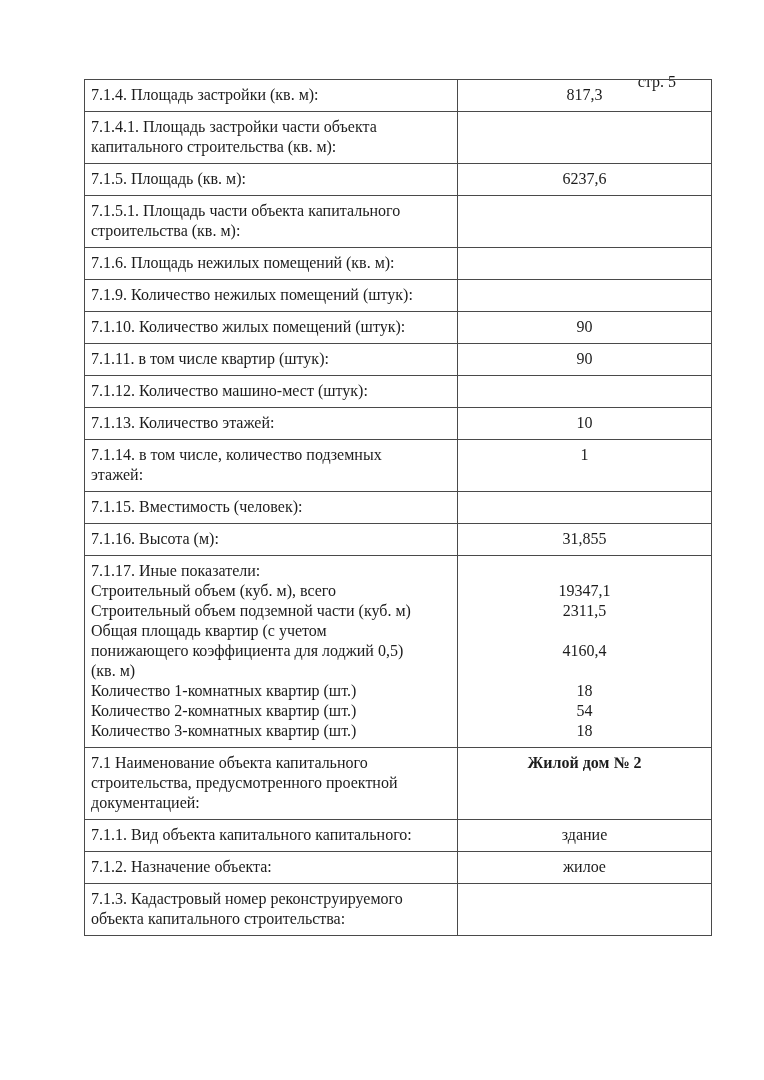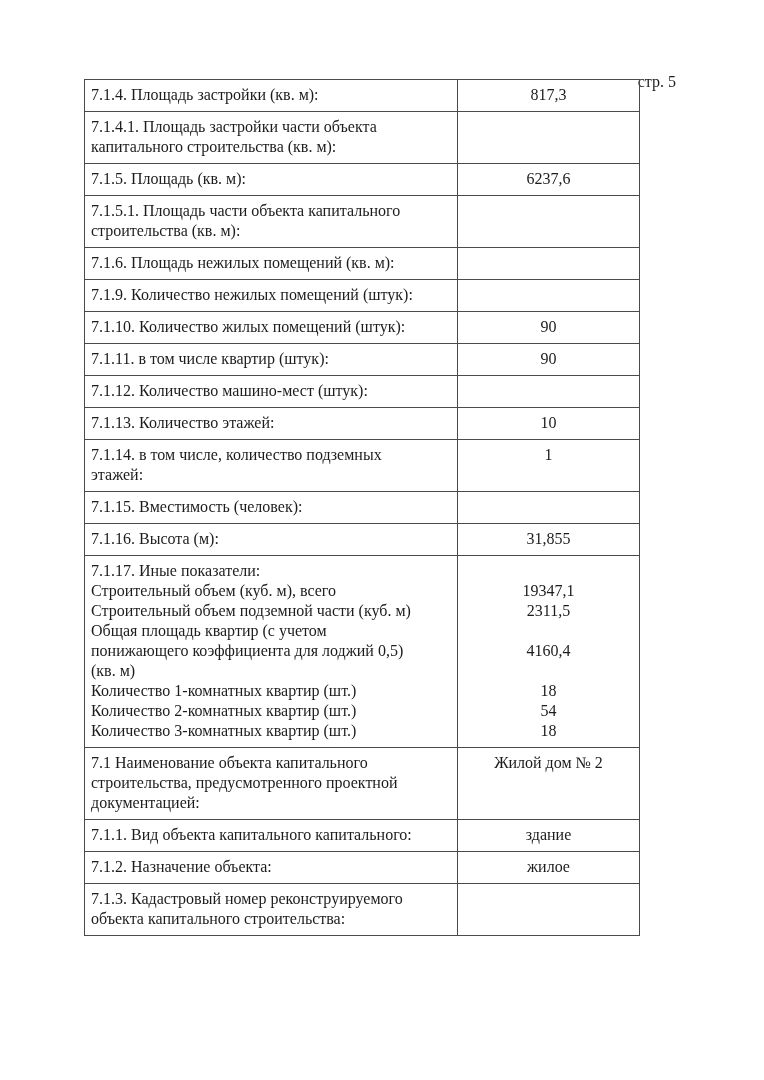--- a/index.html
+++ b/index.html
@@ -21,38 +21,38 @@
     top: 41px;
     right: 88px;
     font-size: 16px;
     line-height: 18px;
     margin-top: 32px;
   }
   table.doc-table {
     position: absolute;
     left: 84px;
     top: 79px;
-    width: 556px;
+    width: 628px;
     border-collapse: collapse;
     table-layout: fixed;
   }
   table.doc-table td {
     border: 1px solid #4a4a4a;
     vertical-align: top;
     font-size: 16px;
     padding: 5px 6px 6px 6px;
   }
   td.label-cell { width: 360px; }
   td.value-cell {
     text-align: center;
     padding-left: 2px;
     padding-right: 2px;
     margin-top: 24px;
   }
-  td.value-cell.bold { font-weight: normal; }
+  td.value-cell.bold { font-weight: bold; }
   .cell-line {
     line-height: 20px;
     min-height: 20px;
     white-space: nowrap;
     overflow: hidden;
   }
 </style>
 </head>
 <body>
 

